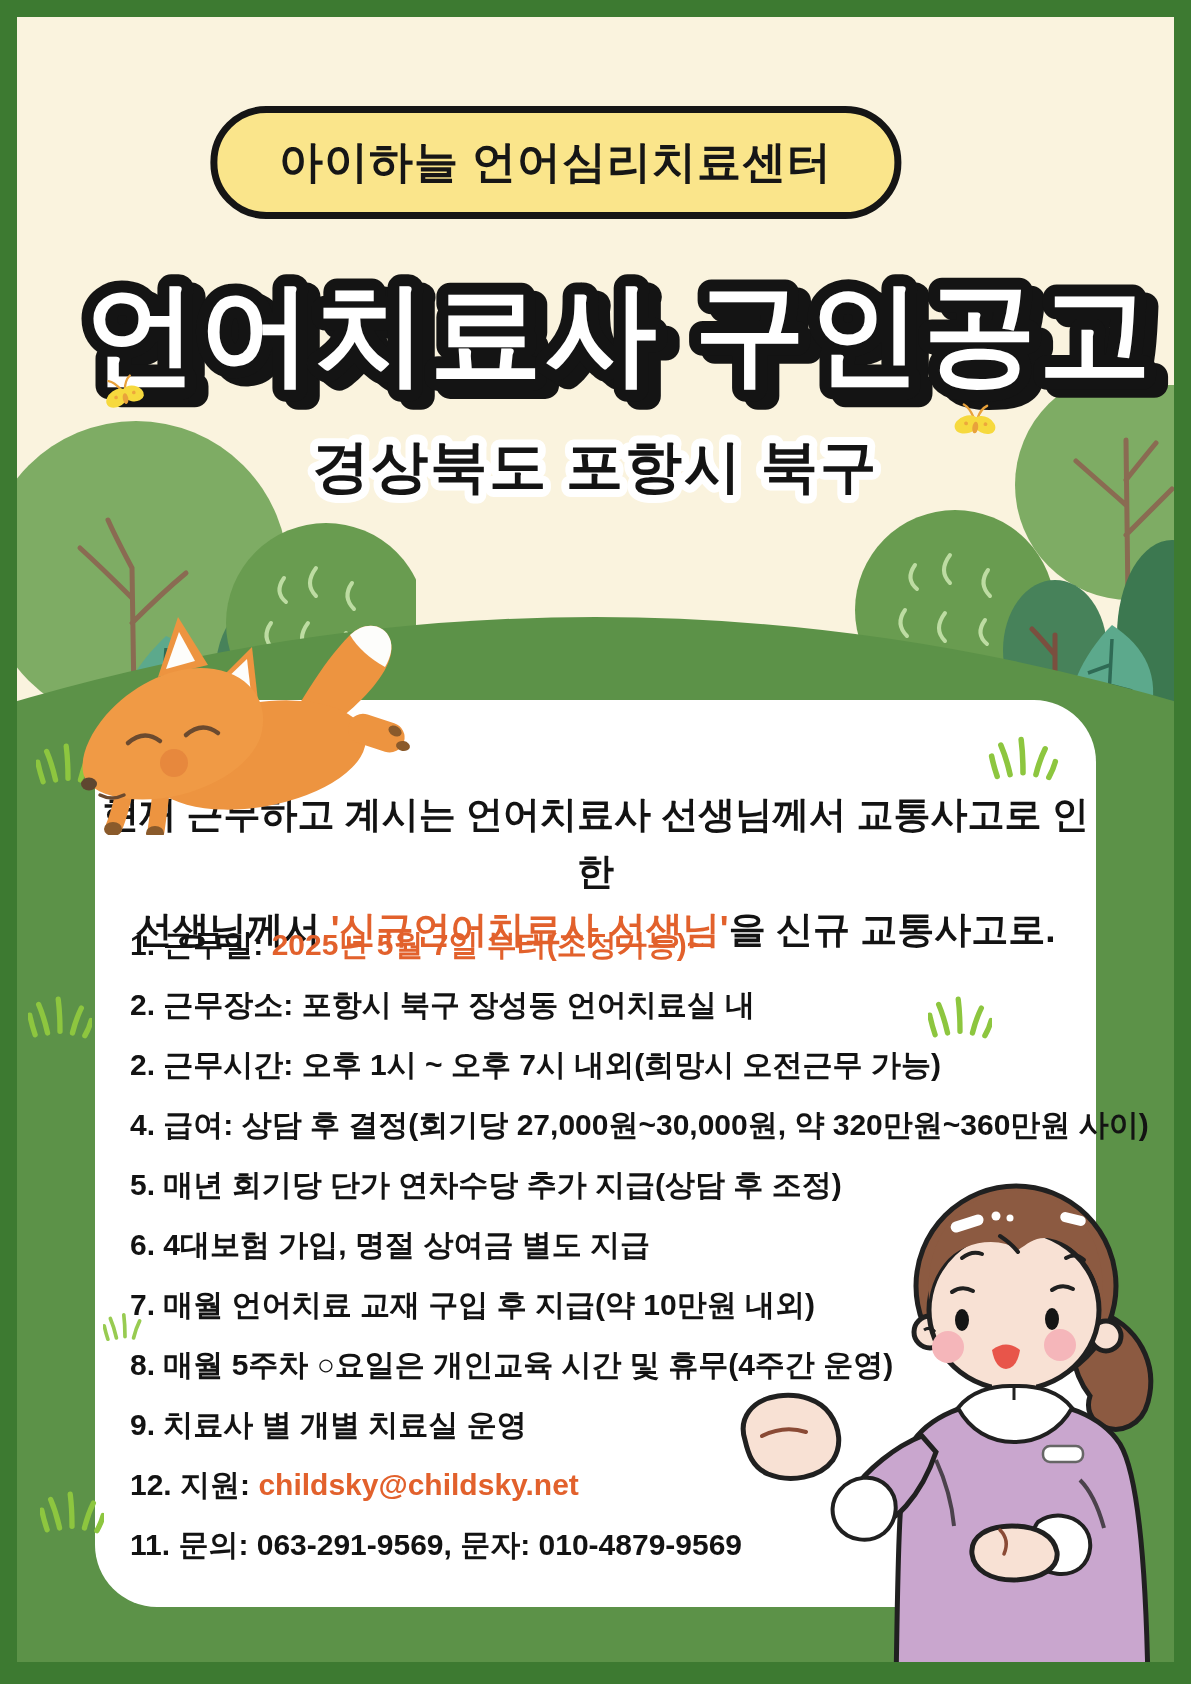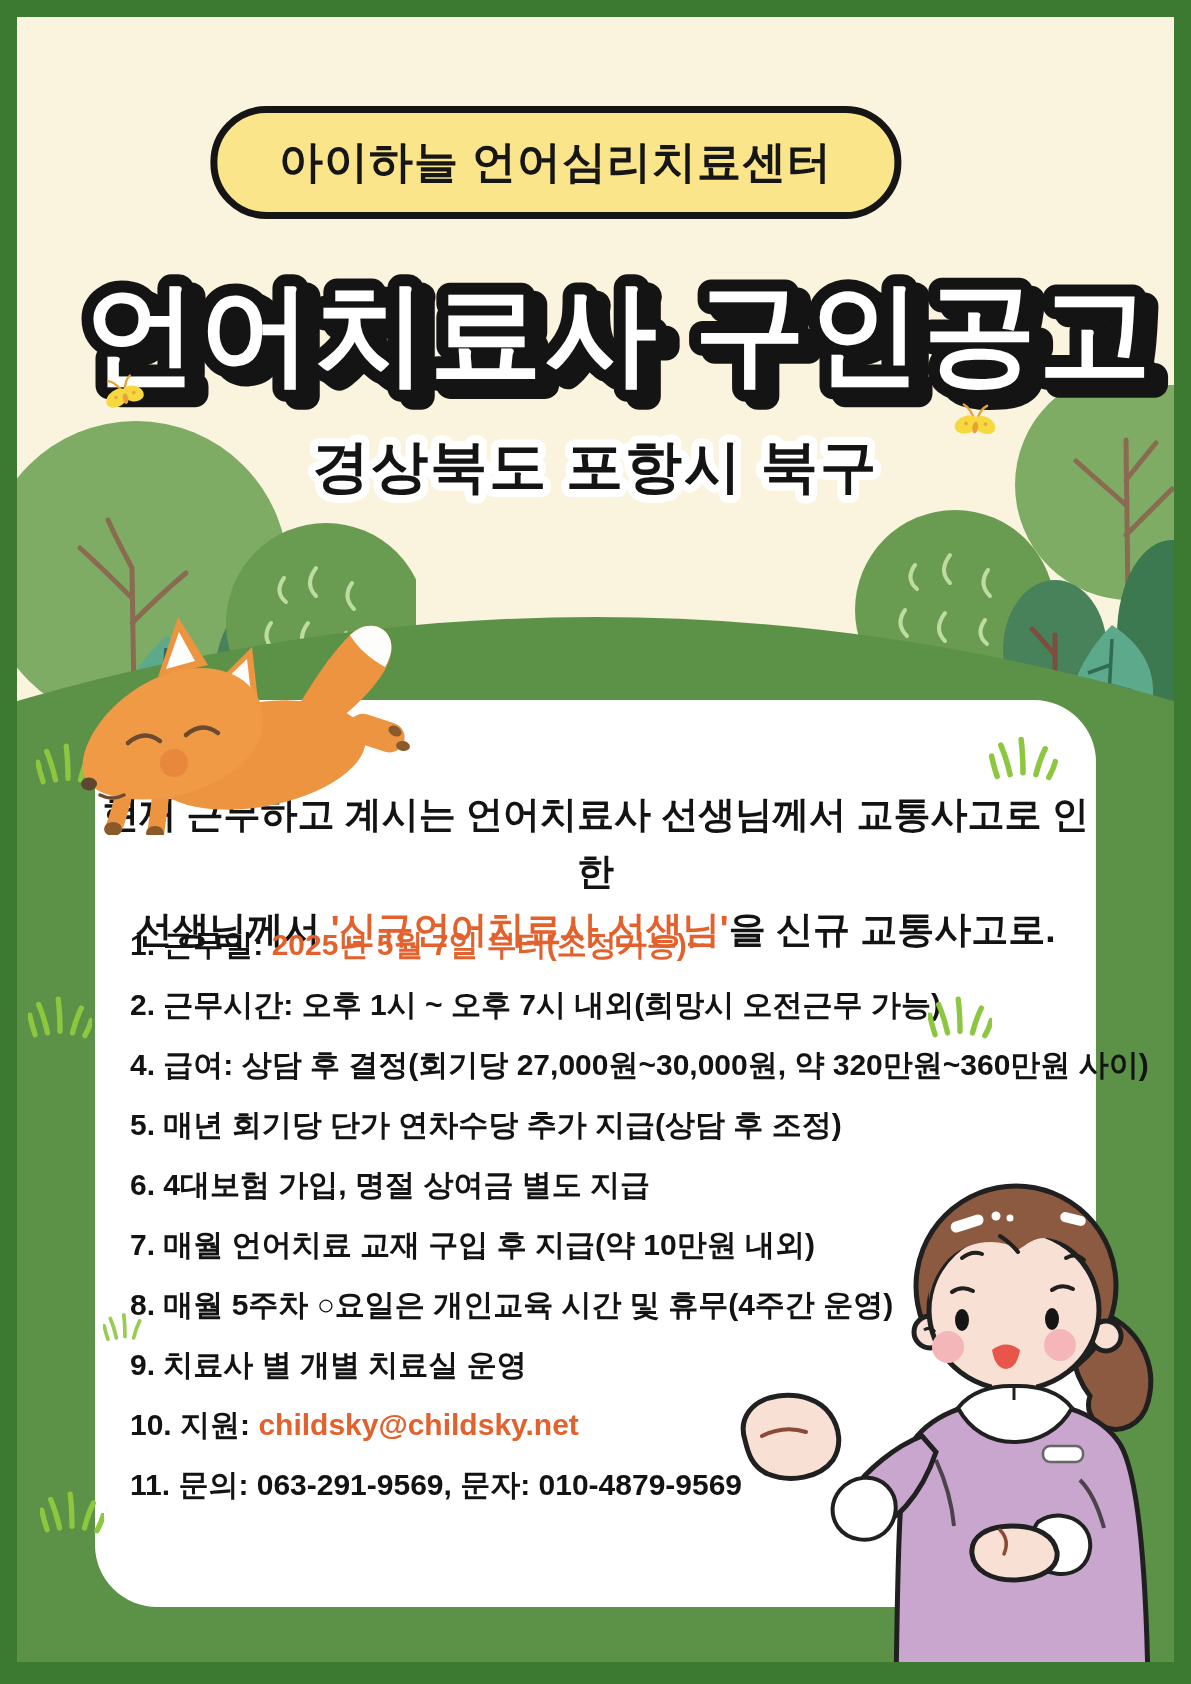--- a/index.html
+++ b/index.html
@@ -148,28 +148,29 @@
       <circle cx="39" cy="23" r="2" fill="#eda73c"></circle>
   </svg>
 
   <div class="card">
     <div class="intro">
       <span>현재 근무하고 계시는 언어치료사 선생님께서 교통사고로 인한</span><br>
       <span>선생님께서 </span><span class="hl">'신규언어치료사 선생님'</span><span>을 신규 교통사고로.</span>
     </div>
     <ol class="detail-list">
       <li><span>1. 근무일: </span><span class="hl">2025년 5월 7일 부터(조정가능)~</span><span></span></li>
+      <li><span>2. 근무장소: 포항시 북구 장성동 언어치료실 내</span><span class="hl"></span><span></span></li>
       <li><span>2. 근무시간: 오후 1시 ~ 오후 7시 내외(희망시 오전근무 가능)</span><span class="hl"></span><span></span></li>
       <li><span>4. 급여: 상담 후 결정(회기당 27,000원~30,000원, 약 320만원~360만원 사이)</span><span class="hl"></span><span></span></li>
       <li><span>5. 매년 회기당 단가 연차수당 추가 지급(상담 후 조정)</span><span class="hl"></span><span></span></li>
       <li><span>6. 4대보험 가입, 명절 상여금 별도 지급</span><span class="hl"></span><span></span></li>
       <li><span>7. 매월 언어치료 교재 구입 후 지급(약 10만원 내외)</span><span class="hl"></span><span></span></li>
       <li><span>8. 매월 5주차 ○요일은 개인교육 시간 및 휴무(4주간 운영)</span><span class="hl"></span><span></span></li>
       <li><span>9. 치료사 별 개별 치료실 운영</span><span class="hl"></span><span></span></li>
-      <li><span>10. 지원: </span><span class="hl">childsky@childsky.net</span><span></span></li>
+      <li><span>12. 지원: </span><span class="hl">childsky@childsky.net</span><span></span></li>
       <li><span>11. 문의: 063-291-9569, 문자: 010-4879-9569</span><span class="hl"></span><span></span></li>
     </ol>
   </div>
 
   <div class="tuft t-a">
       <svg viewBox="0 0 72 52">
         <g stroke="#8dc63f" stroke-width="6" fill="none" stroke-linecap="round">
           <path d="M8,46 Q4,34 2,24"></path>
           <path d="M22,44 Q18,26 12,12"></path>
           <path d="M36,42 Q36,22 34,6"></path>

